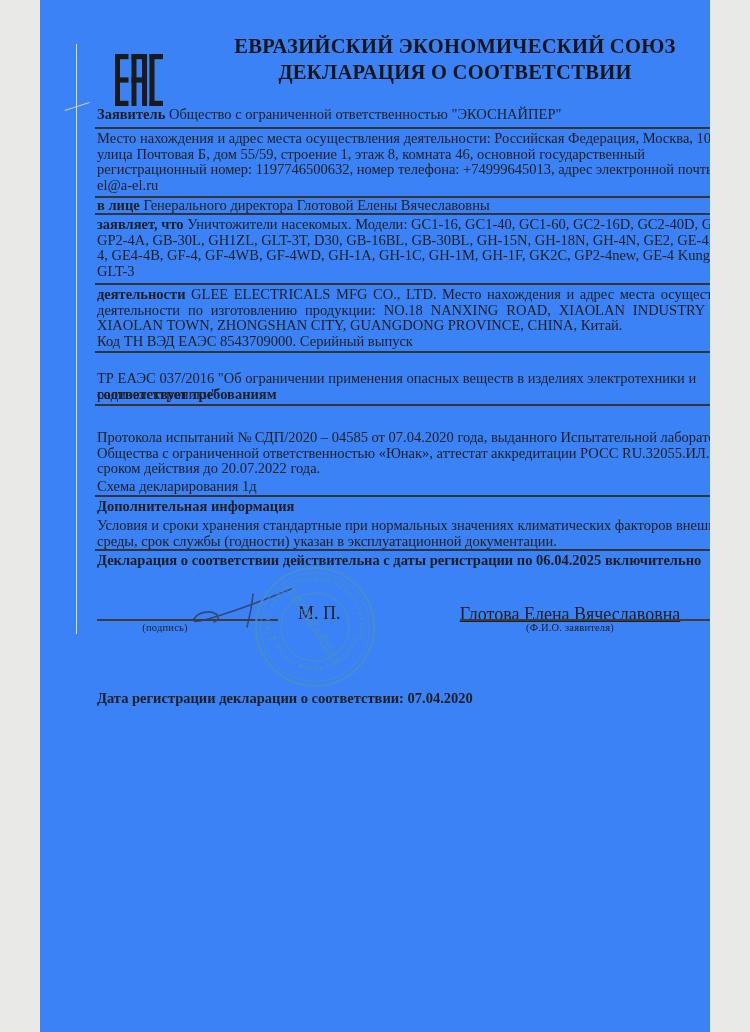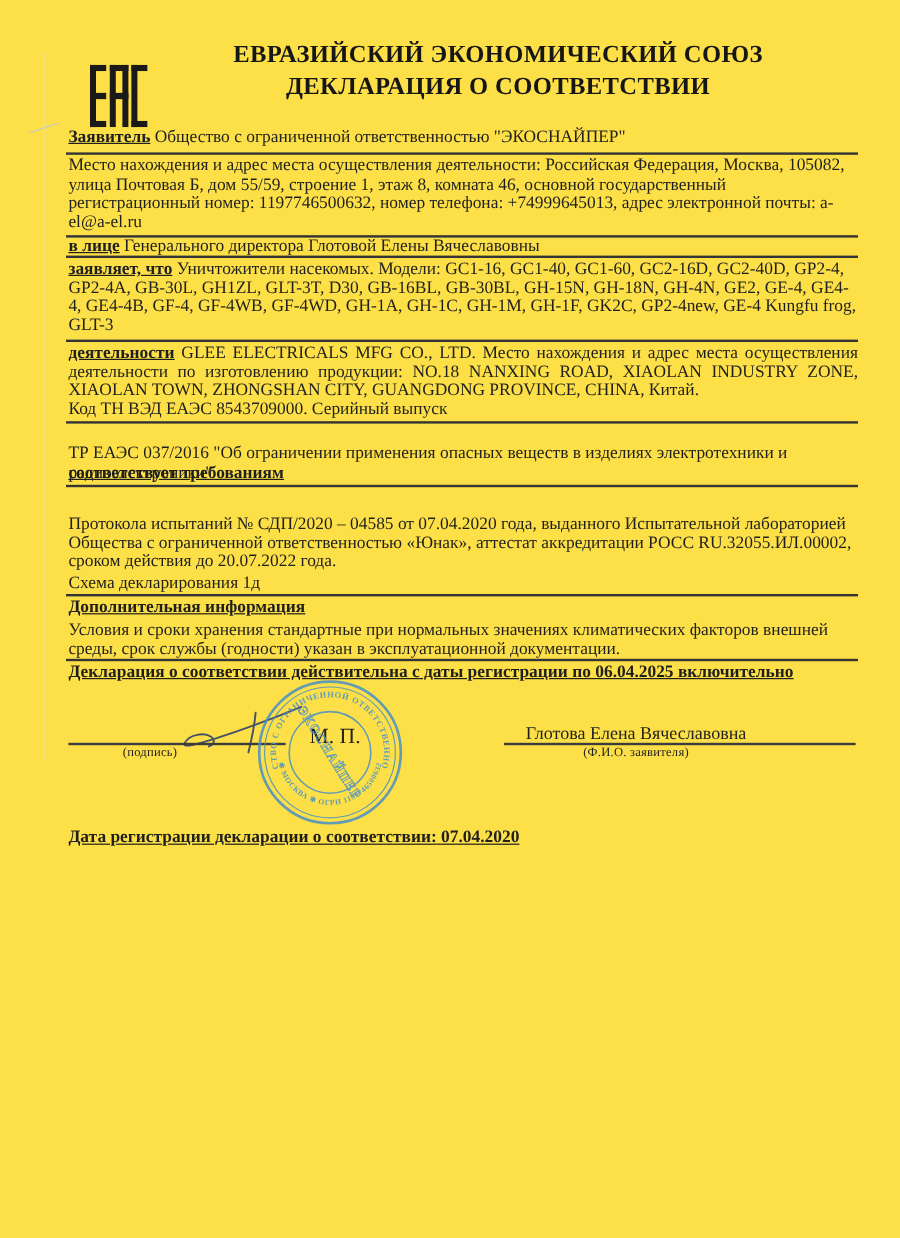--- a/index.html
+++ b/index.html
@@ -1,24 +1,24 @@
 <!DOCTYPE html>
 <html><head>
 <meta charset="utf-8">
 <style>
   html,body{margin:0;padding:0;background:#e9e9e7;}
   .page{
-    position:relative; width:750px; height:1032px; margin:0 auto;
-    background:#fde047;
+    position:relative; width:670px; height:1032px; margin:0 auto;
+    background:#3b82f6;
     font-family:"Liberation Serif","DejaVu Serif",serif;
     color:#1f1f1f; overflow:hidden;
   }
   .abs{position:absolute;}
   .blk{position:absolute; left:57px; width:658px; font-size:14.5px; line-height:15.6px;}
-  .b{font-weight:bold;text-decoration:underline;}
+  .b{font-weight:bold;}
   .rule{position:absolute; left:55px; width:660px; height:2px; background:#343434;}
   .title{position:absolute; left:130px; top:33px; width:570px; text-align:center;
          font-size:20.5px; font-weight:bold; line-height:26px; letter-spacing:.3px; color:#161616;}
   .just{text-align:justify;}
   .cap{font-size:10.5px; text-align:center; letter-spacing:.2px;}
   .scanline{position:absolute; left:36px; top:44px; width:1px; height:590px; background:#dcdcd8;}
   .scantick{position:absolute; left:24px; top:106px; width:26px; height:1px; background:#c9c9c5; transform:rotate(-18deg);}
   .sigline{position:absolute; height:2px; background:#3c3c3c;}
   .stamp{opacity:.85;}
   .stamp circle{fill:none;}
@@ -105,21 +105,21 @@
         <path d="M75,11 C74,22 71,36 69,44"></path>
       </g>
     </svg>
   </div>
 
   <div class="sigline" style="left:57px; top:619px; width:181px;"></div>
   <div class="abs cap" style="left:75px; top:622px; width:100px;">(подпись)</div>
 
   <div class="abs" style="left:258px; top:603px; width:60px; text-align:left; font-size:18px;">М. П.</div>
 
-  <div class="abs" style="left:400px; top:604px; width:260px; text-align:center; font-size:15px;">Глотова Елена Вячеславовна</div>
+  <div class="abs" style="left:400px; top:604px; width:260px; text-align:center; font-size:18px;text-decoration:underline;">Глотова Елена Вячеславовна</div>
   <div class="sigline" style="left:420px; top:619px; width:293px; height:1.5px;"></div>
   <div class="abs cap" style="left:400px; top:622px; width:260px;">(Ф.И.О. заявителя)</div>
 
   <div class="abs stamp" style="left:210px; top:562px;">
     <svg width="130" height="130" viewBox="0 0 130 130">
       <circle cx="65" cy="65" r="59" stroke-width="2.2" stroke="#4a90c8"></circle>
       <circle cx="65" cy="65" r="54.5" stroke-width="1" stroke="#4a90c8"></circle>
       <circle cx="65" cy="65" r="34" stroke-width="1.3" stroke="#4a90c8"></circle>
       <path id="stamp-arc-top" d="M 22.7 79.4 A 45 45 0 1 1 107.3 79.4" fill="none"></path>
       <path id="stamp-arc-bottom" d="M 21.7 72.6 A 44 44 0 0 0 108.3 72.6" fill="none"></path>

